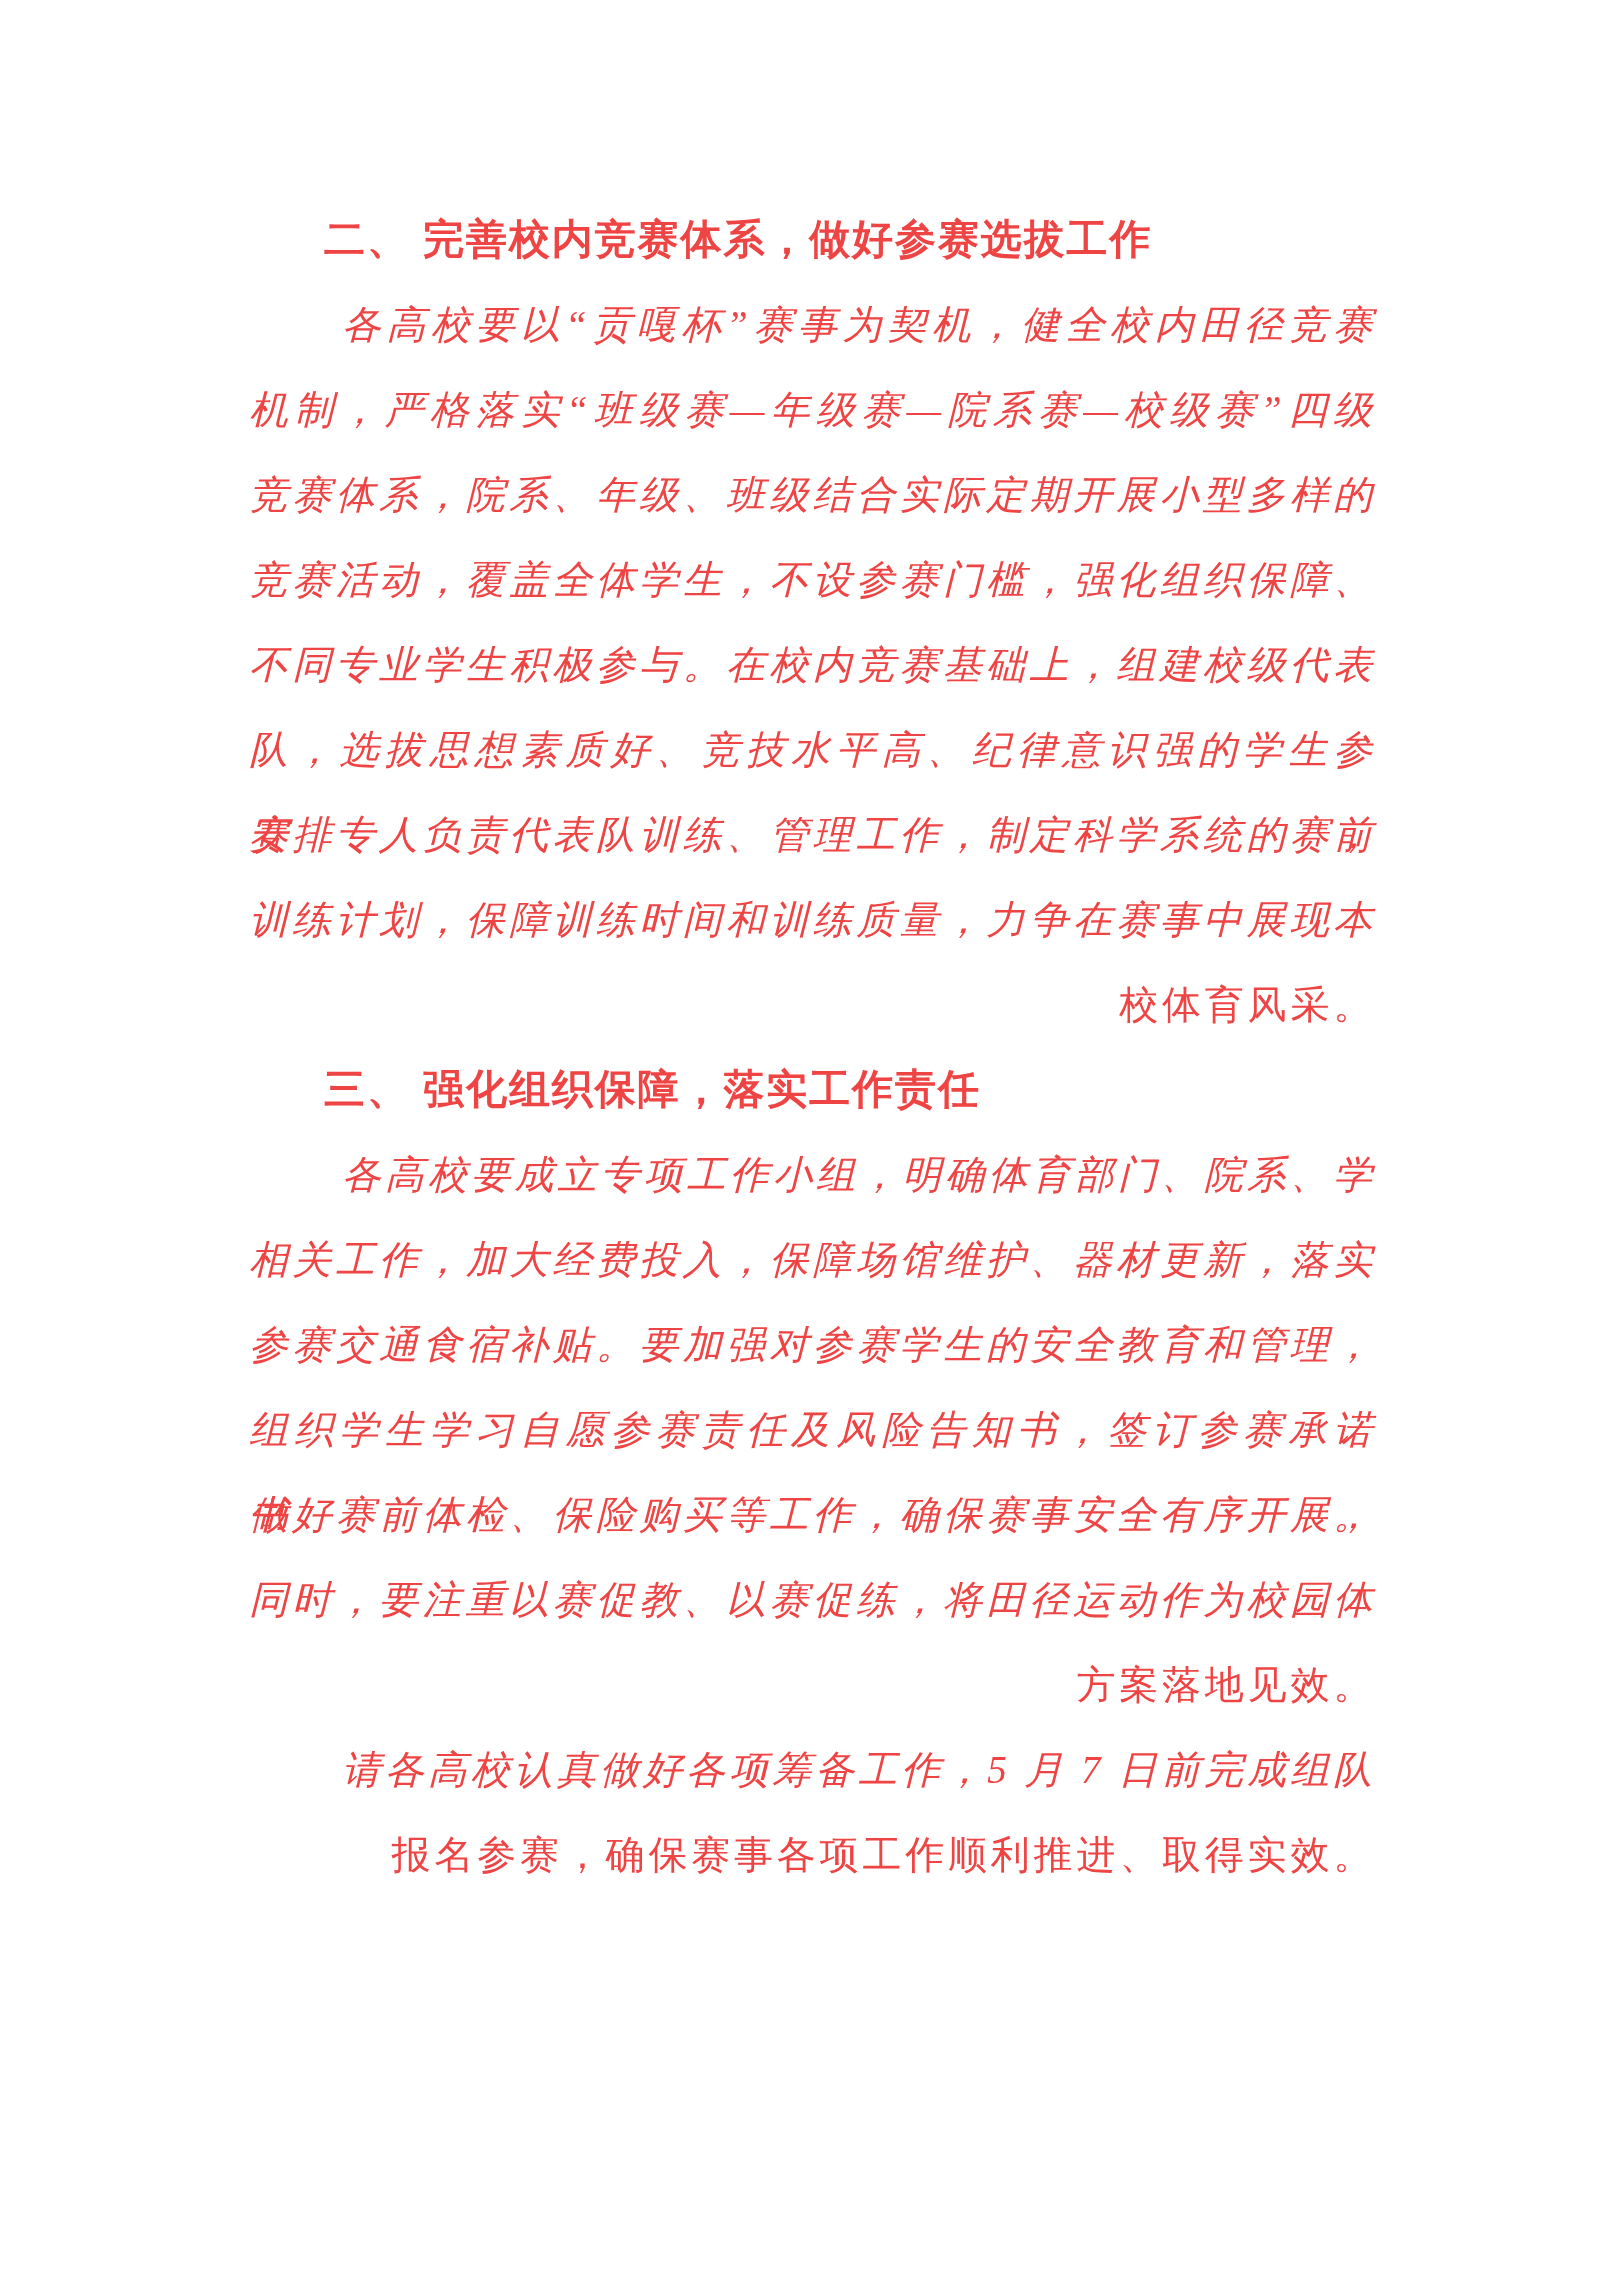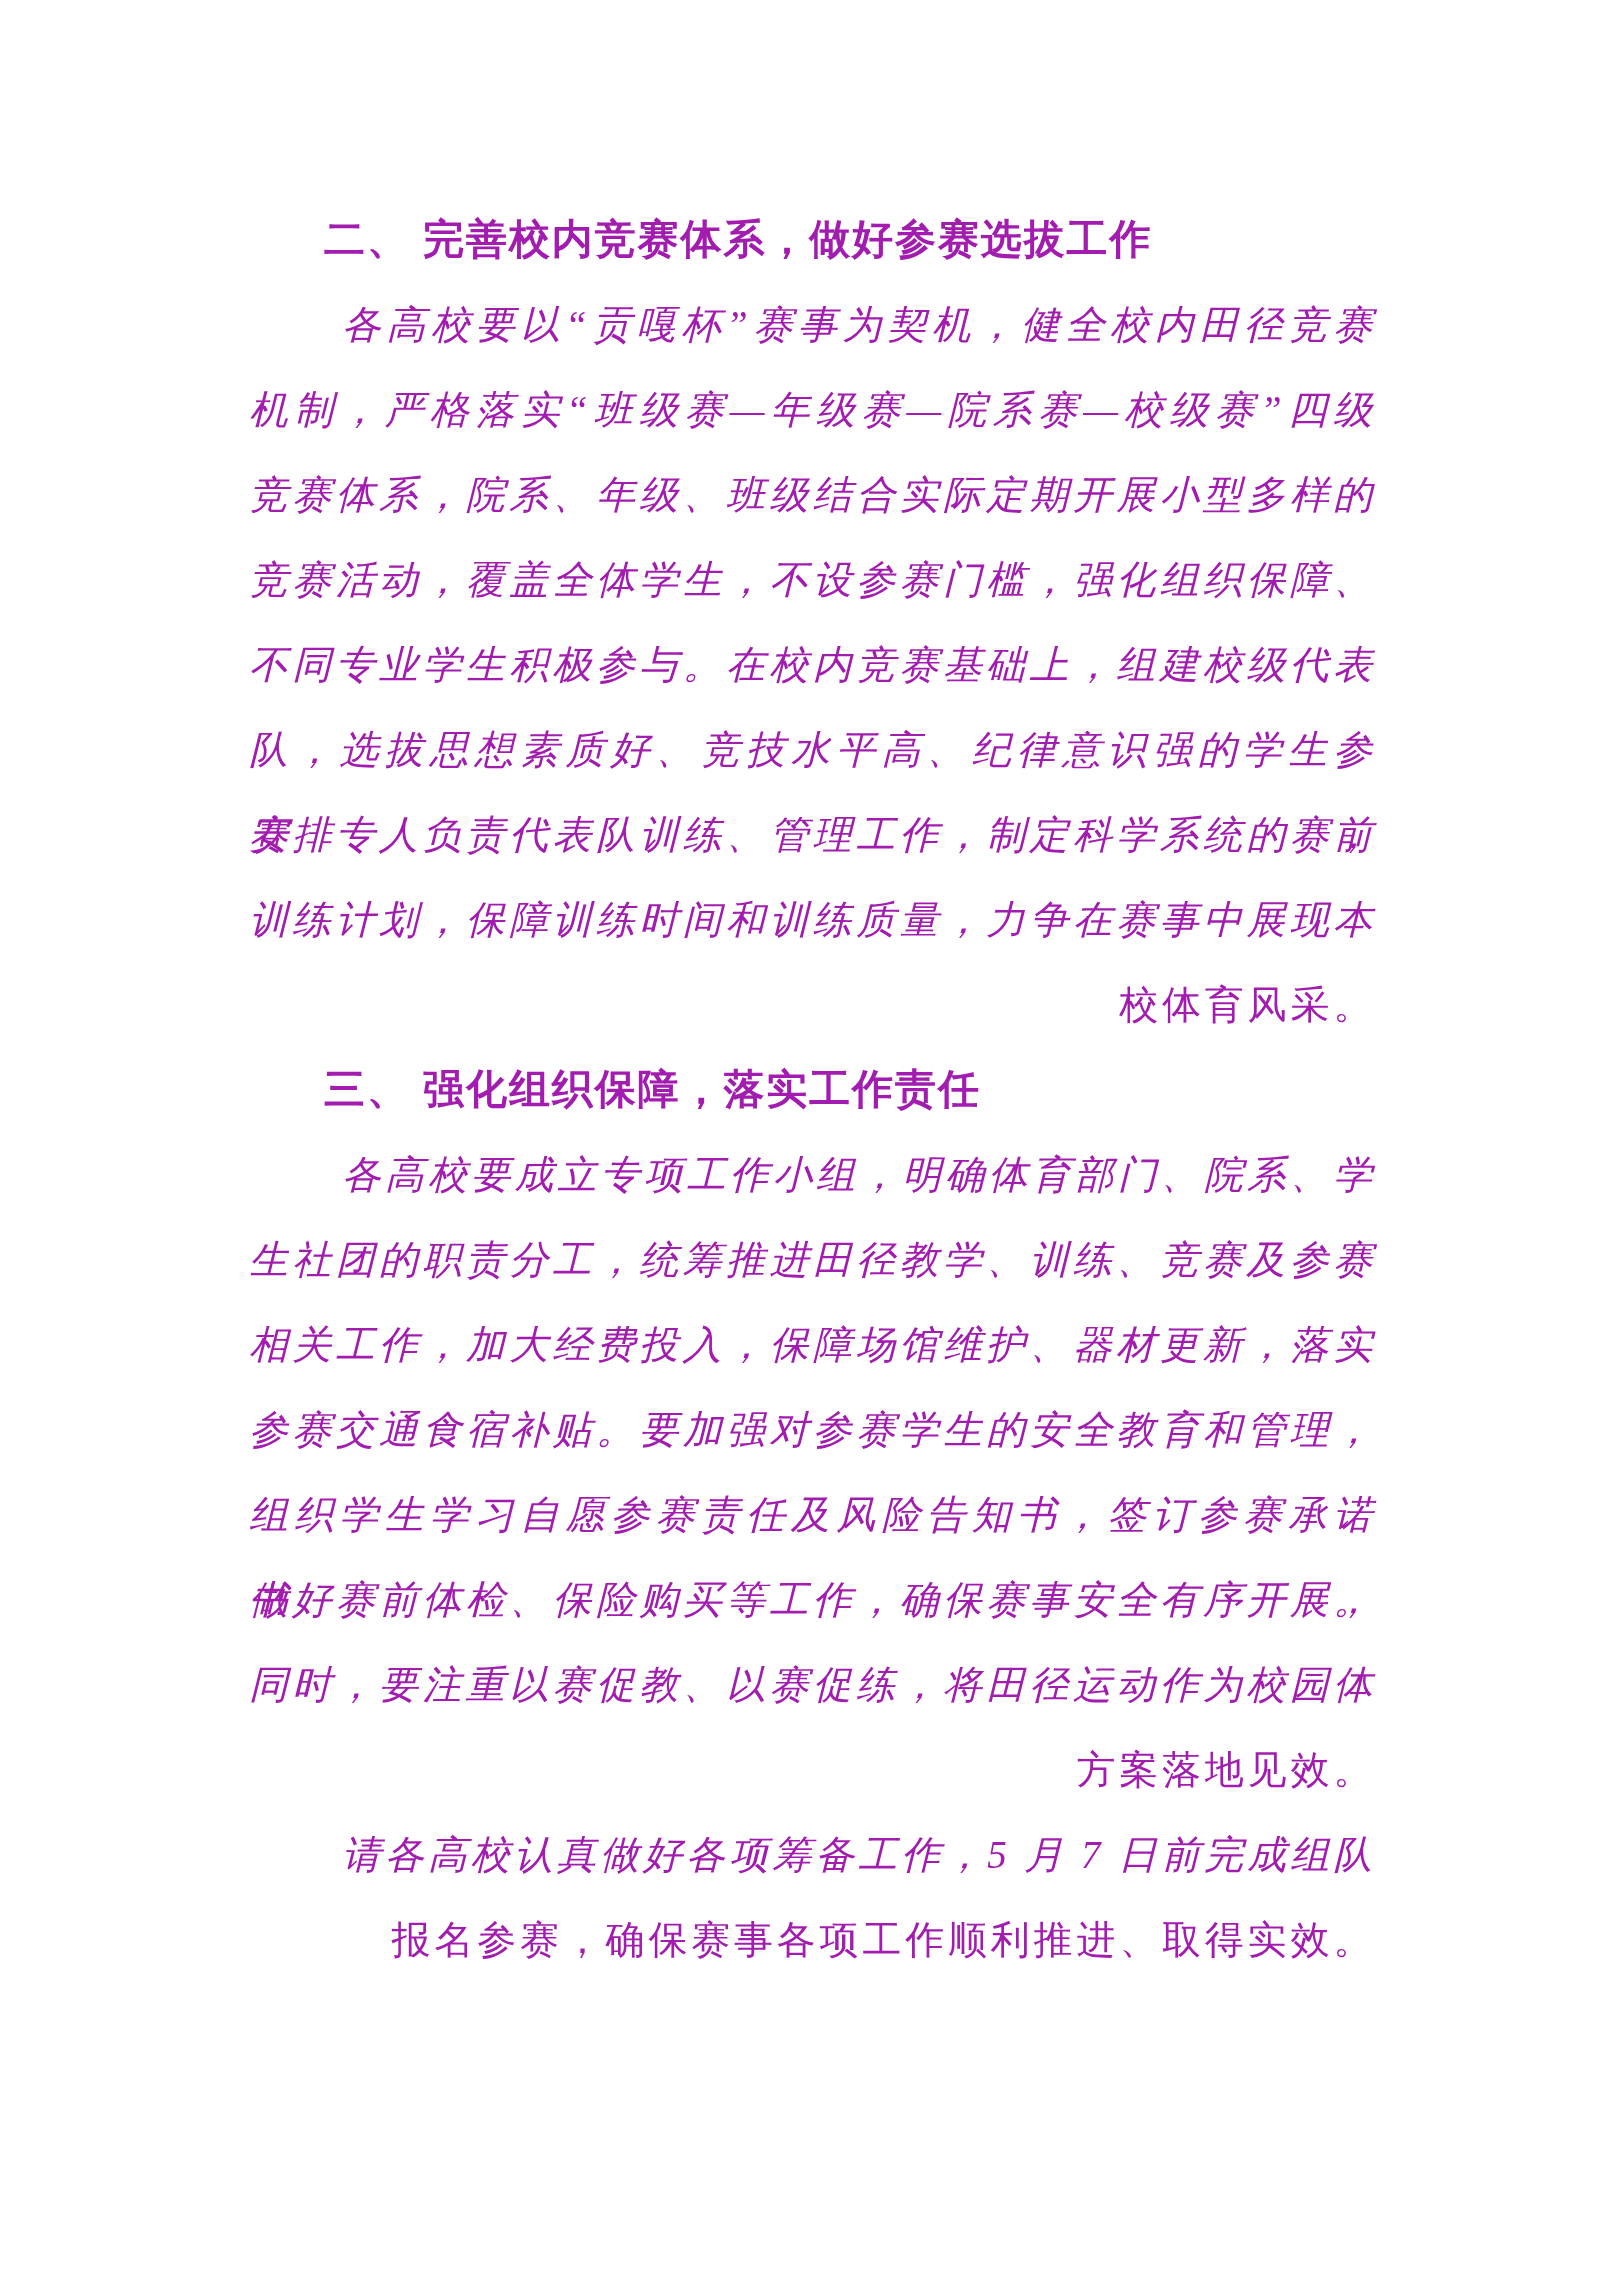--- a/index.html
+++ b/index.html
@@ -21,21 +21,21 @@
     top: 197px;
     width: 1127px;
     color: #000000;
   }
   .line {
     font-family: "Liberation Serif", "DejaVu Serif", serif;
     font-size: 39px;
     line-height: 85px;
     height: 85px;
     letter-spacing: 3.8px;
-    color: #a21caf;
+    color: #ef4444;
     white-space: normal;
     overflow: visible;
   }
   .para-first,
   .para-mid {
     text-align: justify;
     text-align-last: justify;
     font-style: italic;
   }
   .para-first {
@@ -64,21 +64,20 @@
       <div class="line para-mid">机制，严格落实“班级赛—年级赛—院系赛—校级赛”四级</div>
       <div class="line para-mid">竞赛体系，院系、年级、班级结合实际定期开展小型多样的</div>
       <div class="line para-mid">竞赛活动，覆盖全体学生，不设参赛门槛，强化组织保障、</div>
       <div class="line para-mid">不同专业学生积极参与。在校内竞赛基础上，组建校级代表</div>
       <div class="line para-mid">队，选拔思想素质好、竞技水平高、纪律意识强的学生参赛，</div>
       <div class="line para-mid">安排专人负责代表队训练、管理工作，制定科学系统的赛前</div>
       <div class="line para-mid">训练计划，保障训练时间和训练质量，力争在赛事中展现本</div>
       <div class="line para-last">校体育风采。</div>
       <div class="line heading">三、 强化组织保障，落实工作责任</div>
       <div class="line para-first">各高校要成立专项工作小组，明确体育部门、院系、学</div>
-      <div class="line para-mid">生社团的职责分工，统筹推进田径教学、训练、竞赛及参赛</div>
       <div class="line para-mid">相关工作，加大经费投入，保障场馆维护、器材更新，落实</div>
       <div class="line para-mid">参赛交通食宿补贴。要加强对参赛学生的安全教育和管理，</div>
       <div class="line para-mid">组织学生学习自愿参赛责任及风险告知书，签订参赛承诺书，</div>
       <div class="line para-mid">做好赛前体检、保险购买等工作，确保赛事安全有序开展。</div>
       <div class="line para-mid">同时，要注重以赛促教、以赛促练，将田径运动作为校园体</div>
       <div class="line para-last">方案落地见效。</div>
       <div class="line para-first">请各高校认真做好各项筹备工作，5 月 7 日前完成组队</div>
       <div class="line para-last">报名参赛，确保赛事各项工作顺利推进、取得实效。</div>
     </div>
 </div>

